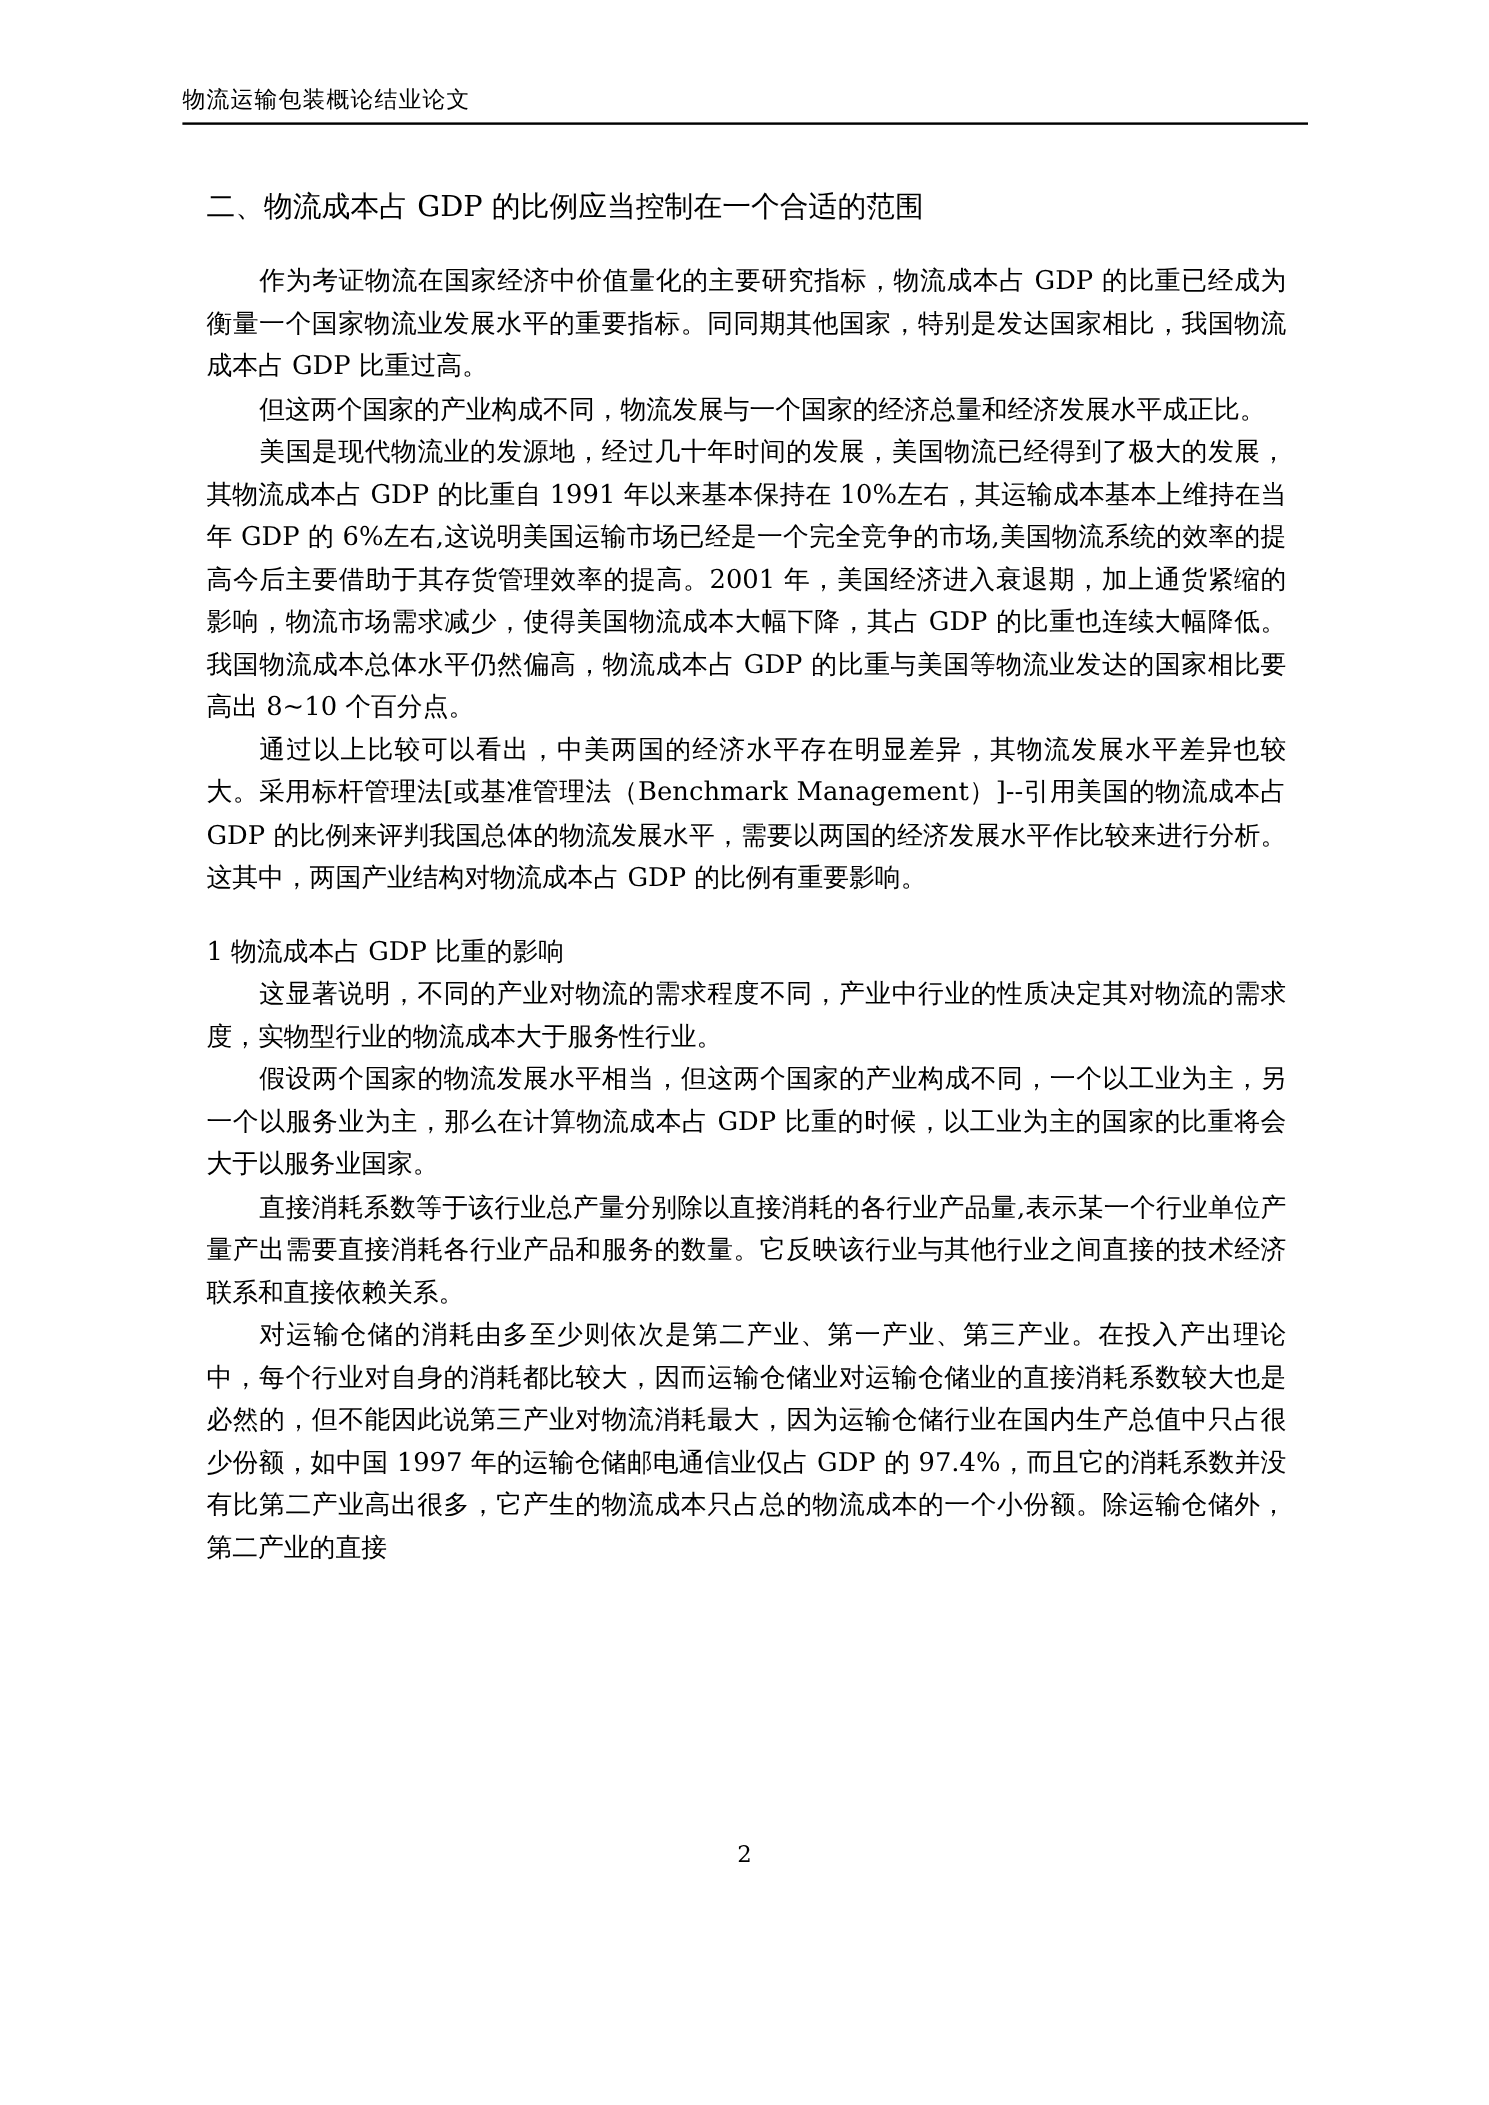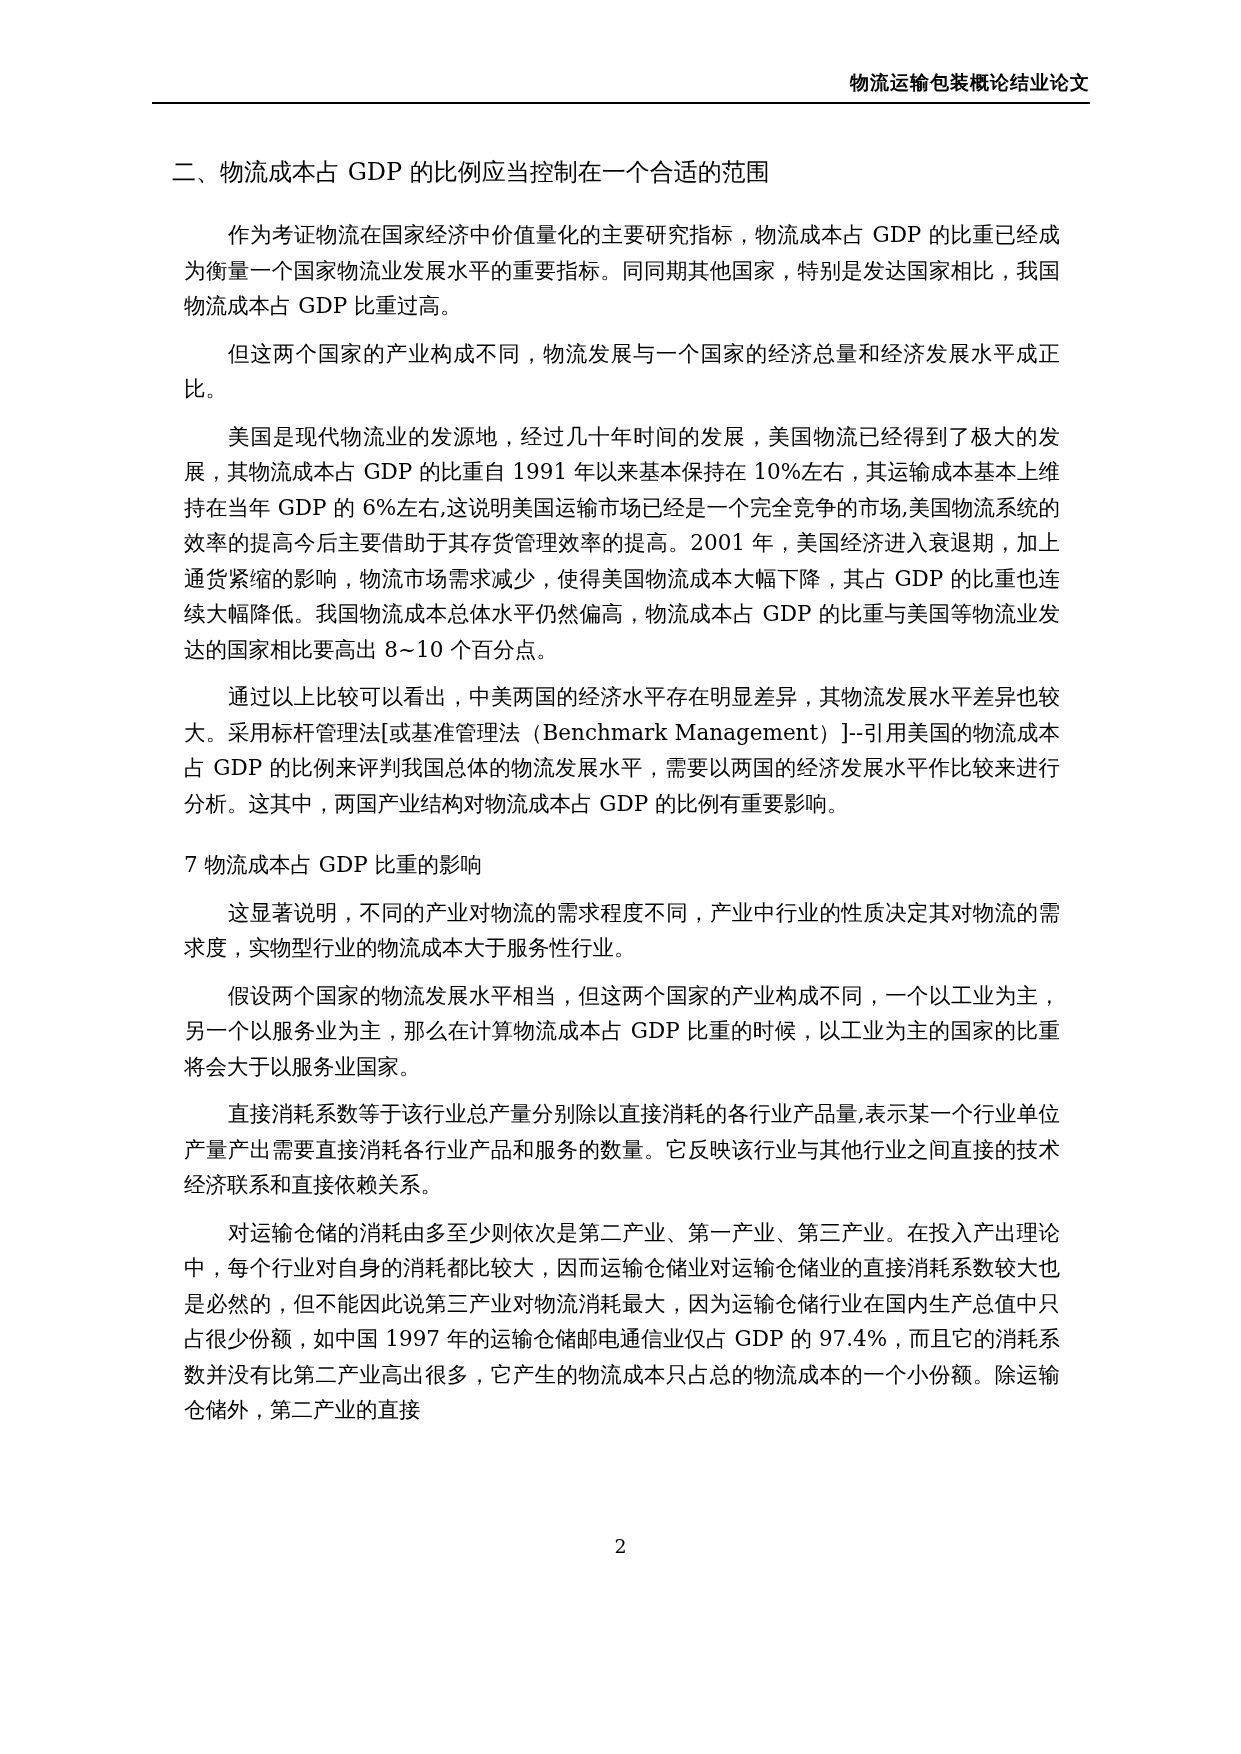--- a/index.html
+++ b/index.html
@@ -20,25 +20,24 @@
     height: 1754px;
     box-sizing: border-box;
     padding: 0;
     position: relative;
   }
   .header {
     position: absolute;
     top: 70px;
     left: 152px;
     width: 938px;
-    text-align: right;
+    text-align: left;
     font-size: 19px;
     font-family: "DejaVu Serif", "Liberation Serif", serif;
     letter-spacing: 1px;
-    font-weight: bold;
   }
   .header-rule {
     position: absolute;
     top: 102px;
     left: 152px;
     width: 938px;
     height: 0;
     border-top: 2.5px solid #000;
   }
   .content {
@@ -51,21 +50,21 @@
     font-family: "DejaVu Serif", "Liberation Serif", serif;
     text-align: justify;
     text-justify: inter-ideograph;
   }
   .h2 {
     font-size: 24px;
     margin: 0 0 28px 0;
     line-height: 34px;
   }
   p {
-    margin: 12px;
+    margin: 0;
   }
   .indent {
     text-indent: 2.05em;
   }
   .noindent {
     text-indent: 0;
   }
   .gap-before {
     margin-top: 26px;
   }
@@ -90,21 +89,21 @@
   <div class="content">
 
     <p class="h2 noindent">二、物流成本占 GDP 的比例应当控制在一个合适的范围</p>
 
     <p class="indent">作为考证物流在国家经济中价值量化的主要研究指标，物流成本占 GDP 的比重已经成为衡量一个国家物流业发展水平的重要指标。同同期其他国家，特别是发达国家相比，我国物流成本占 GDP 比重过高。</p>
 
     <p class="indent">但这两个国家的产业构成不同，物流发展与一个国家的经济总量和经济发展水平成正比。</p>
     <p class="indent">美国是现代物流业的发源地，经过几十年时间的发展，美国物流已经得到了极大的发展，其物流成本占 GDP 的比重自 1991 年以来基本保持在 10%左右，其运输成本基本上维持在当年 GDP 的 6%左右,这说明美国运输市场已经是一个完全竞争的市场,美国物流系统的效率的提高今后主要借助于其存货管理效率的提高。2001 年，美国经济进入衰退期，加上通货紧缩的影响，物流市场需求减少，使得美国物流成本大幅下降，其占 GDP 的比重也连续大幅降低。我国物流成本总体水平仍然偏高，物流成本占 GDP 的比重与美国等物流业发达的国家相比要高出 8~10 个百分点。</p>
     <p class="indent">通过以上比较可以看出，中美两国的经济水平存在明显差异，其物流发展水平差异也较大。采用标杆管理法[或基准管理法（Benchmark Management）]--引用美国的物流成本占 GDP 的比例来评判我国总体的物流发展水平，需要以两国的经济发展水平作比较来进行分析。这其中，两国产业结构对物流成本占 GDP 的比例有重要影响。</p>
 
-    <p class="noindent gap-before">7 物流成本占 GDP 比重的影响</p>
+    <p class="noindent gap-before">1 物流成本占 GDP 比重的影响</p>
     <p class="indent">这显著说明，不同的产业对物流的需求程度不同，产业中行业的性质决定其对物流的需求度，实物型行业的物流成本大于服务性行业。</p>
     <p class="indent">假设两个国家的物流发展水平相当，但这两个国家的产业构成不同，一个以工业为主，另一个以服务业为主，那么在计算物流成本占 GDP 比重的时候，以工业为主的国家的比重将会大于以服务业国家。</p>
     <p class="indent">直接消耗系数等于该行业总产量分别除以直接消耗的各行业产品量,表示某一个行业单位产量产出需要直接消耗各行业产品和服务的数量。它反映该行业与其他行业之间直接的技术经济联系和直接依赖关系。</p>
     <p class="indent">对运输仓储的消耗由多至少则依次是第二产业、第一产业、第三产业。在投入产出理论中，每个行业对自身的消耗都比较大，因而运输仓储业对运输仓储业的直接消耗系数较大也是必然的，但不能因此说第三产业对物流消耗最大，因为运输仓储行业在国内生产总值中只占很少份额，如中国 1997 年的运输仓储邮电通信业仅占 GDP 的 97.4%，而且它的消耗系数并没有比第二产业高出很多，它产生的物流成本只占总的物流成本的一个小份额。除运输仓储外，第二产业的直接</p>
 
   </div>
 
   <div class="pagenum">2</div>
 
 </div>

